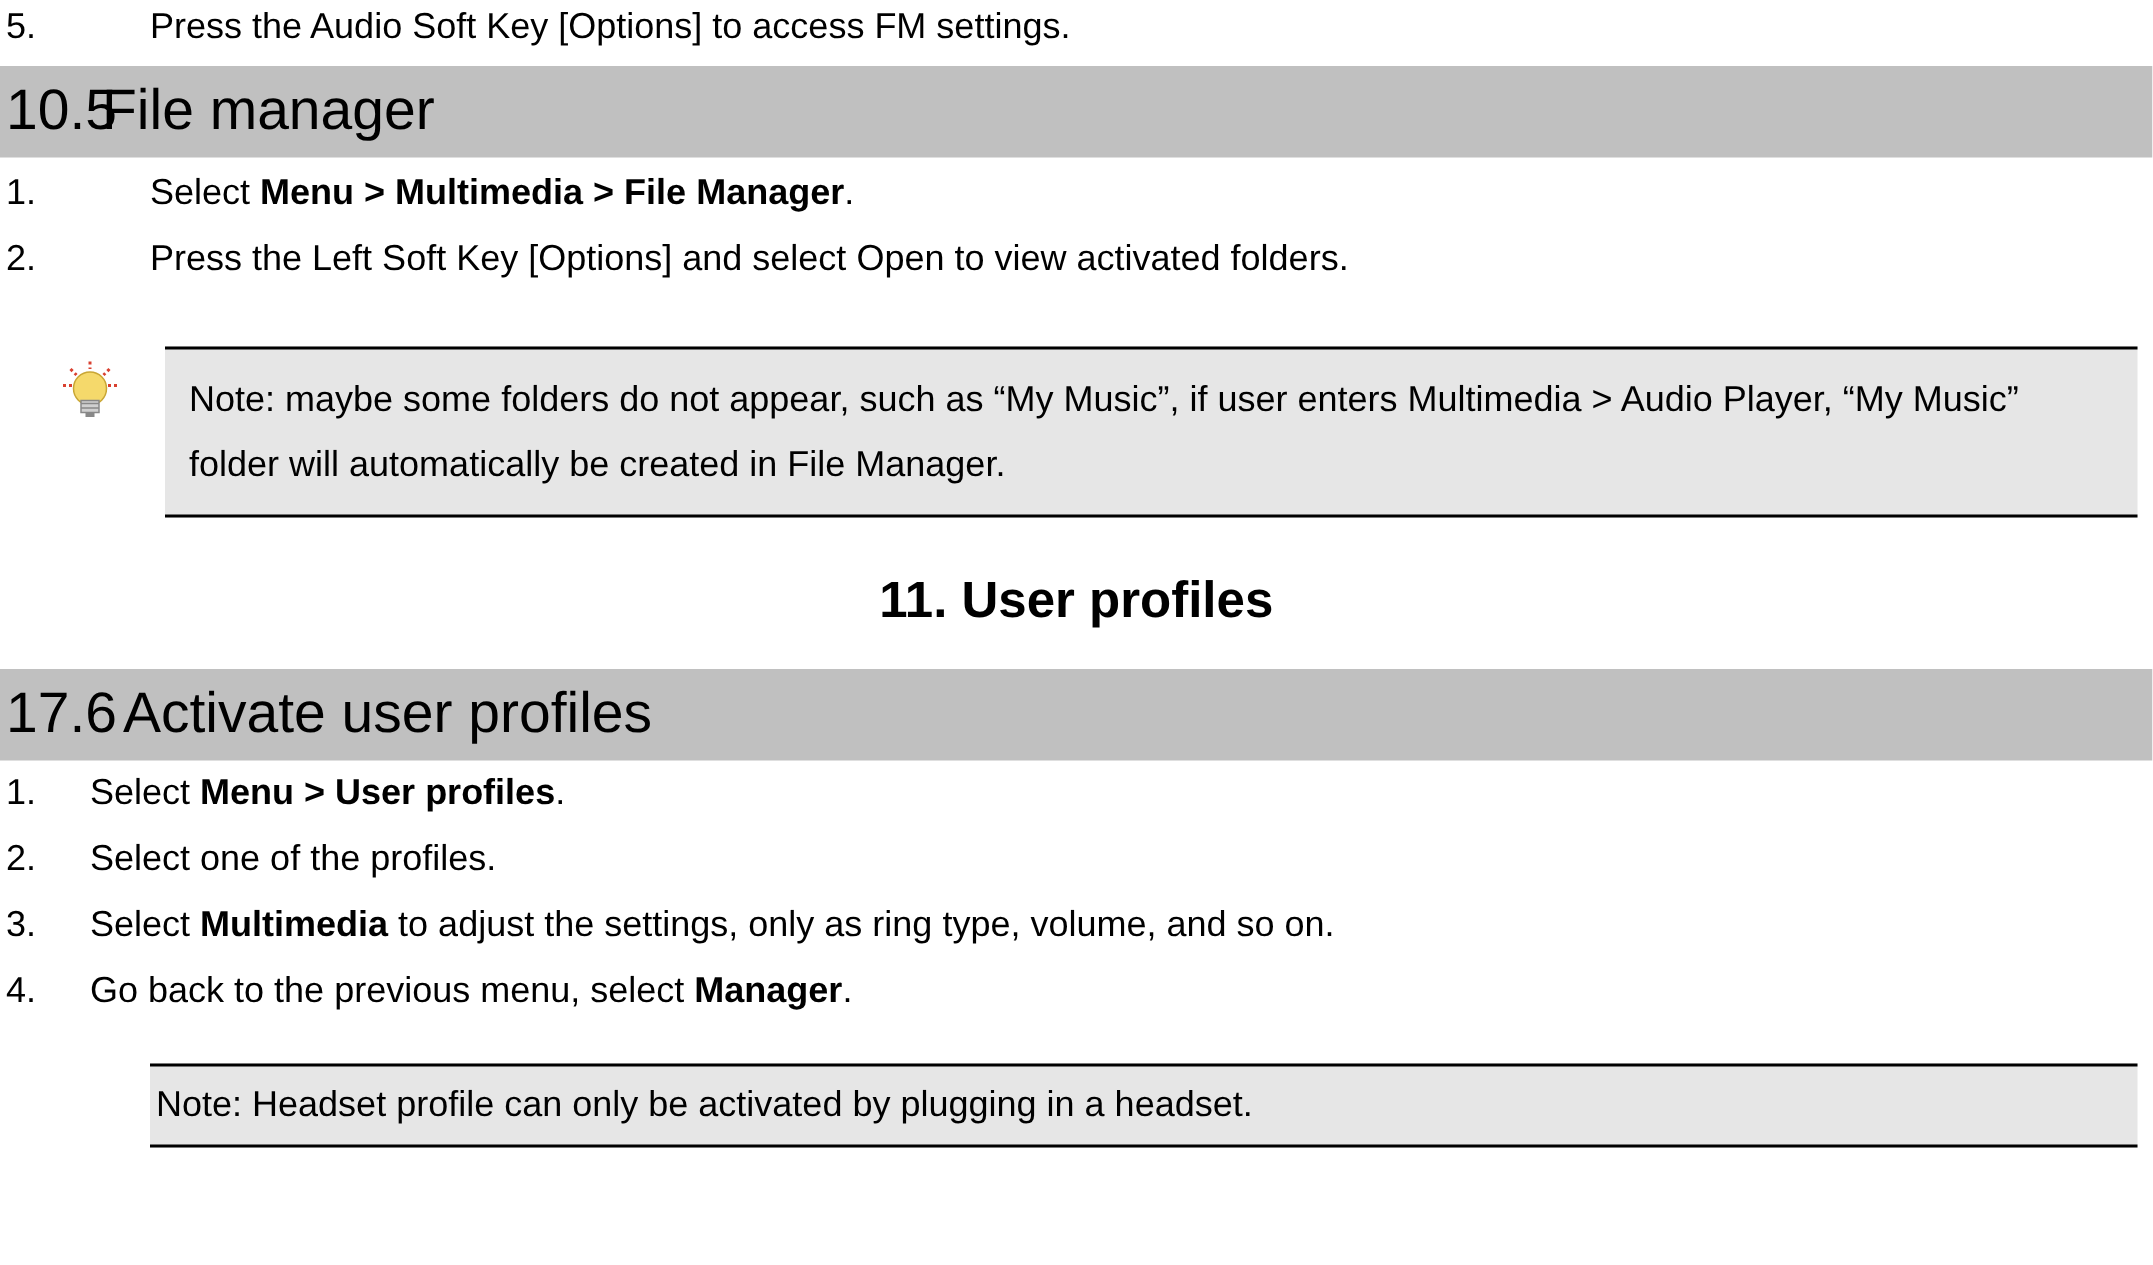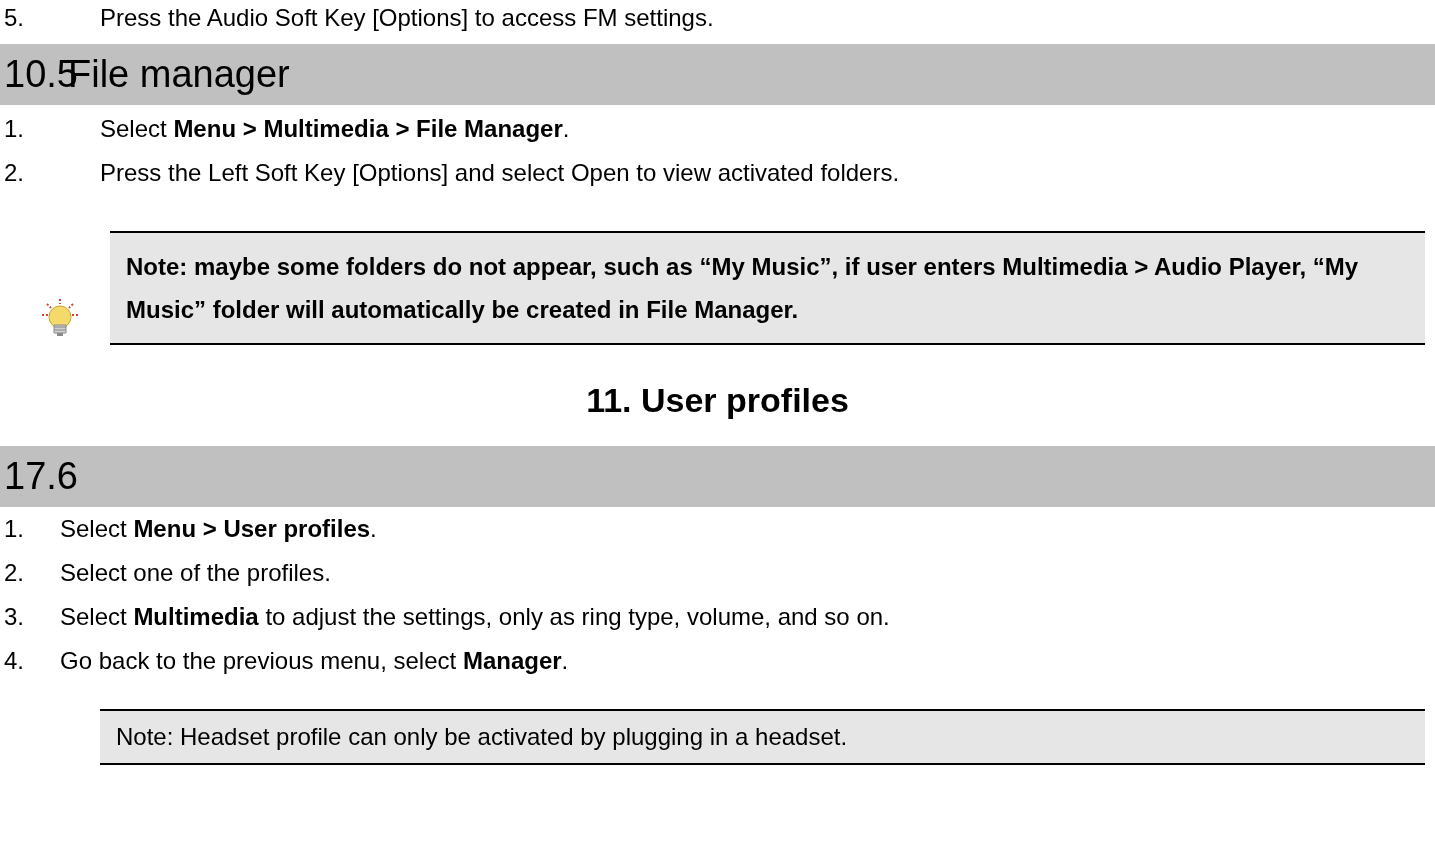--- a/index.html
+++ b/index.html
@@ -47,22 +47,21 @@
     }
     .chapter-title {
       text-align: center;
       font-weight: bold;
       font-size: 34px;
       margin: 30px 0 20px 0;
     }
     .note-block {
       display: flex;
       margin: 40px 10px 20px 10px;
-      align-items: flex-end;
-      font-weight: bold;
+      align-items: flex-start;
     }
     .bulb-icon {
       width: 100px;
       flex-shrink: 0;
       display: flex;
       justify-content: center;
       padding-top: 8px;
     }
     .note-content {
       flex: 1;
@@ -72,21 +71,21 @@
       padding: 12px 16px;
       line-height: 1.8;
     }
     .note-block-2 {
       margin: 30px 10px 10px 100px;
     }
     .note-content-2 {
       background: #e6e6e6;
       border-top: 2px solid #000;
       border-bottom: 2px solid #000;
-      padding: 8px 16px;
+      padding: 8px 4px;
       margin-top: 28px;
     }
     .bold {
       font-weight: bold;
     }
     .step-1 {
       margin-top: 6px;
     }
   </style>
 </head>
@@ -129,20 +128,21 @@
       <rect x="17" y="36" width="6" height="3" fill="#888"></rect>
     </svg>
   </div>
   <div class="note-content">Note: maybe some folders do not appear, such as “My Music”, if user enters Multimedia &gt; Audio Player, “My Music” folder will automatically be created in File Manager.</div>
 </div>
 
 <div class="chapter-title">11. User profiles</div>
 
 <div class="section-heading">
   <span class="section-num-wide">17.6</span>
+  <span>Activate user profiles</span>
 </div>
 
 <div class="numbered-item">
   <div class="num-narrow">1.</div>
   <div class="item-text">
     <span>Select </span><span class="bold">Menu &gt; User profiles</span><span>.</span>
   </div>
 </div>
 
 <div class="numbered-item">

